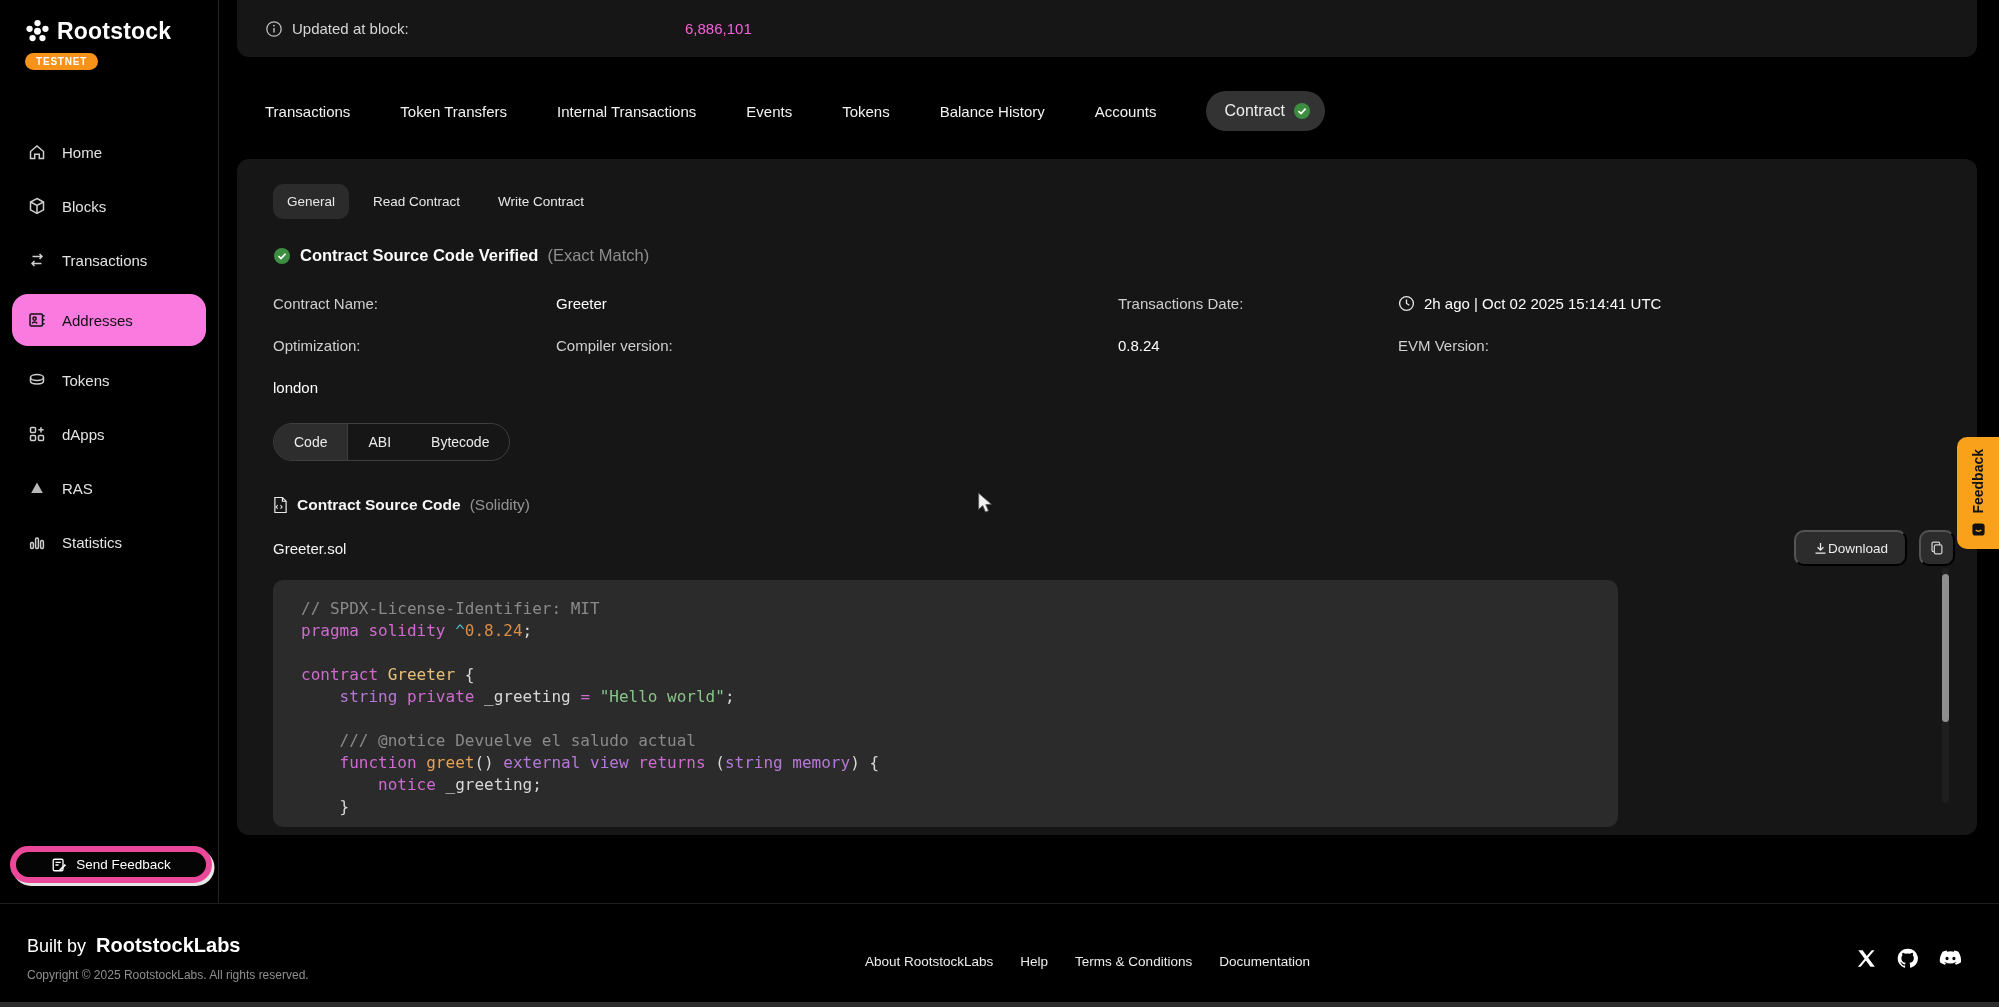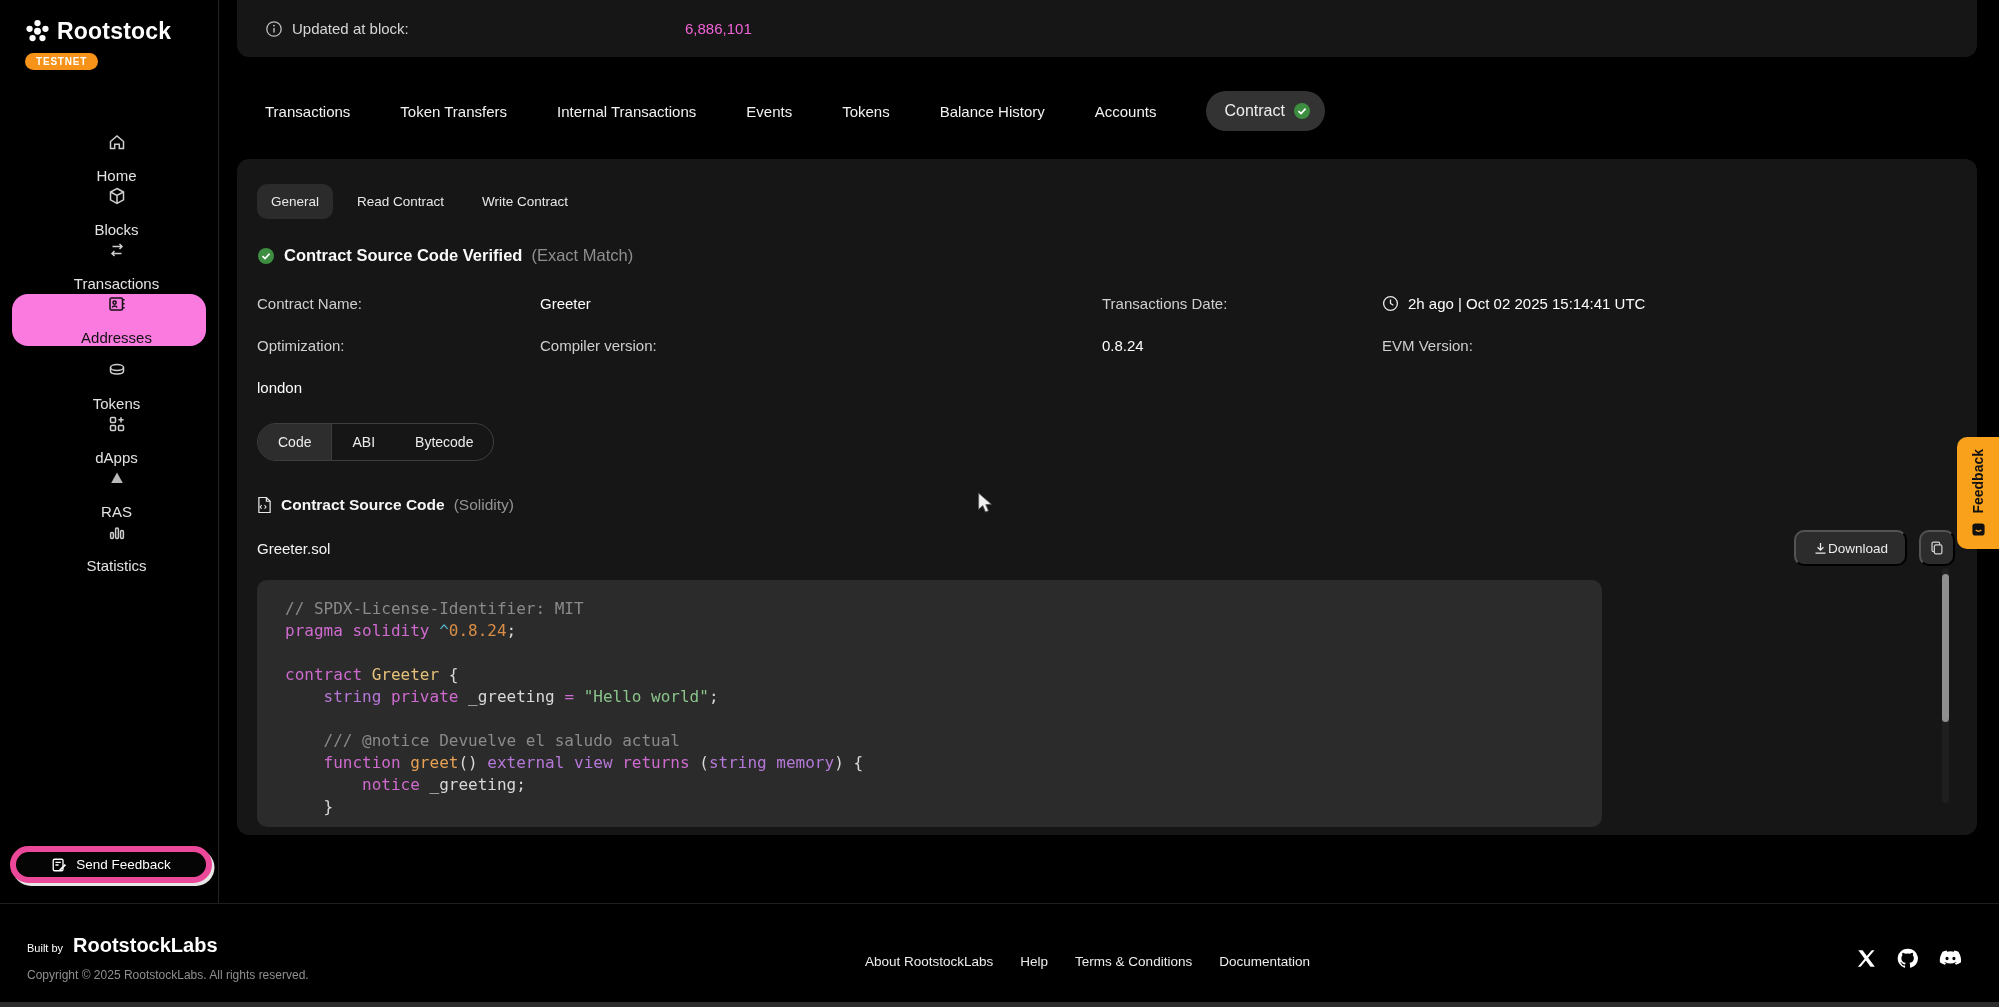--- a/index.html
+++ b/index.html
@@ -6,36 +6,36 @@
   html,body { background:#000; }
   body { font-family:"Liberation Sans", sans-serif; color:#eee; }
   .page { position:relative; width:1999px; height:1007px; background:#000; overflow:hidden; }
 
   
   .sidebar { position:absolute; left:0; top:0; width:219px; height:903px; border-right:1px solid #232323; }
   .logo-row { display:flex; align-items:center; gap:6px; margin:18px 0 6px 24px; cursor:pointer; }
   .logo-text { font-size:23px; font-weight:bold; color:#fff; letter-spacing:.2px; }
   .testnet-badge { display:inline-block; margin:2px 0 0 25px; background:#f8931a; color:#fff; font-size:10px; font-weight:bold; letter-spacing:.8px; padding:3px 11px; border-radius:10px; }
   .nav { position:absolute; top:118px; left:0; width:100%; }
-  .nav-item { position:relative; display:flex; align-items:center; gap:15px; height:40px; margin:14px 12px; padding-left:15px; color:#e3e3e3; font-size:15px; cursor:pointer; border-radius:16px;flex-direction:column; }
+  .nav-item { position:relative; display:flex; align-items:center; gap:15px; height:40px; margin:14px 12px; padding-left:15px; color:#e3e3e3; font-size:15px; cursor:pointer; border-radius:16px; }
   .nav-item svg { flex:0 0 auto; }
   .nav-item.active { background:#fb7ae0; color:#111; height:52px; margin:7px 12px; font-weight:500; }
   .send-feedback { position:absolute; left:10px; top:846px; width:202px; height:37px; display:flex; align-items:center; justify-content:center; gap:9px; background:#050505; border:6px solid #ec4899; border-radius:19px; color:#fff; font-size:13.5px; cursor:pointer; box-shadow:2.5px 3px 0 rgba(255,255,255,.9); }
 
   
   .main { position:absolute; left:237px; top:0; width:1740px; }
   .topcard { position:relative; height:57px; background:#161616; border-radius:0 0 12px 12px; display:flex; align-items:center; }
   .topcard-label { display:flex; align-items:center; gap:9px; margin-left:28px; color:#d6d6d6; font-size:15px; }
   .block-link { position:absolute; left:448px; color:#f263d8; font-size:15px; cursor:pointer; }
 
   .tabs { display:flex; align-items:center; gap:50px; height:44px; margin-top:32px; padding-left:28px; }
   .tab { color:#f2f2f2; font-size:15px; cursor:pointer; white-space:nowrap; }
   .tab-pill { display:flex; align-items:center; gap:8px; background:#333; border-radius:20px; height:40px; padding:0 14px 0 18px; cursor:pointer; }
 
-  .card { position:relative; margin-top:26px; height:676px; background:#161616; border-radius:12px; padding:25px 22px 0 20px; }
+  .card { position:relative; margin-top:26px; height:676px; background:#161616; border-radius:12px; padding:25px 22px 0 36px; }
 
   .subtabs { display:flex; align-items:center; gap:10px; }
   .subtab { font-size:13.5px; color:#e8e8e8; padding:10px 14px; border-radius:10px; cursor:pointer; }
   .subtab.active { background:#2b2b2b; }
 
   .verified-row { display:flex; align-items:center; gap:9px; margin:27px 0 24px 0; }
   .verified-title { font-size:16.5px; font-weight:bold; color:#fafafa; }
   .verified-note { font-size:16.5px; color:#8f8f8f; }
 
   .details { display:grid; grid-template-columns:283px 562px 280px 1fr; row-gap:14px; font-size:15px; margin-bottom:22px; }
@@ -65,21 +65,21 @@
   .code-scrollbar { position:absolute; right:4px; top:6px; width:7px; height:235px; background:#1f1f1f; border-radius:4px; }
   .code-thumb { position:absolute; left:0; top:6px; width:7px; height:148px; background:#8f8f8f; border-radius:4px; cursor:pointer; }
 
   
   .feedback-tab { position:absolute; right:0; top:437px; width:42px; height:112px; background:#f9a11b; border-radius:10px 0 0 10px; display:flex; flex-direction:column; align-items:center; justify-content:center; gap:8px; cursor:pointer; }
   .feedback-tab .vtext { writing-mode:vertical-rl; transform:rotate(180deg); color:#111; font-size:14px; font-weight:600; }
 
   
   .footer { position:absolute; left:0; top:903px; width:1999px; height:99px; border-top:1px solid #1e1e1e; background:#000; }
   .built-row { position:absolute; left:27px; top:30px; display:flex; align-items:baseline; gap:10px; }
-  .built-by { font-size:11px; color:#fff; }
+  .built-by { font-size:18px; color:#fff; }
   .footer-brand { font-size:20px; font-weight:bold; color:#fff; cursor:pointer; }
   .copyright { position:absolute; left:27px; top:64px; font-size:12px; color:#8f8f8f; }
   .footer-links { position:absolute; left:865px; top:50px; display:flex; gap:27px; }
   .footer-link { font-size:13.5px; color:#ededed; cursor:pointer; white-space:nowrap; }
   .socials { position:absolute; left:1856px; top:42px; display:flex; gap:19px; align-items:center; }
   .social { cursor:pointer; display:flex; align-items:center; }
 
   .bottom-strip { position:absolute; left:0; bottom:0; width:1999px; height:5px; background:#2d2d2d; }
   .cursor { position:absolute; left:975px; top:492px; pointer-events:none; }
 </style>

